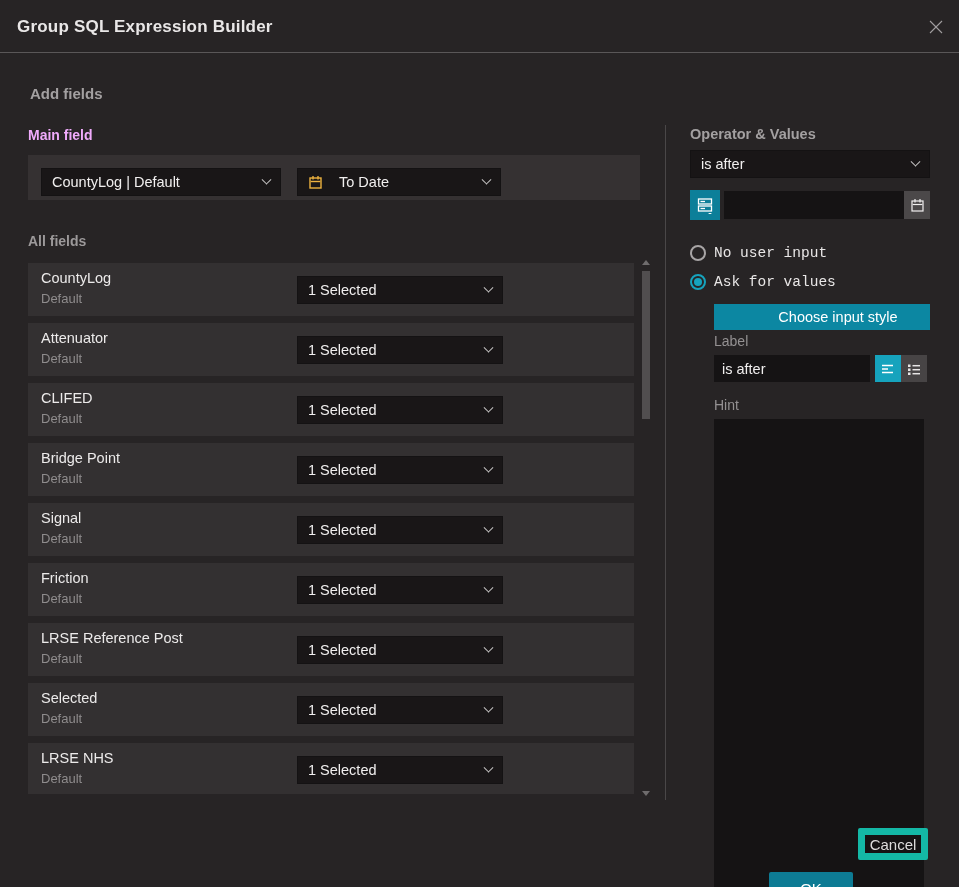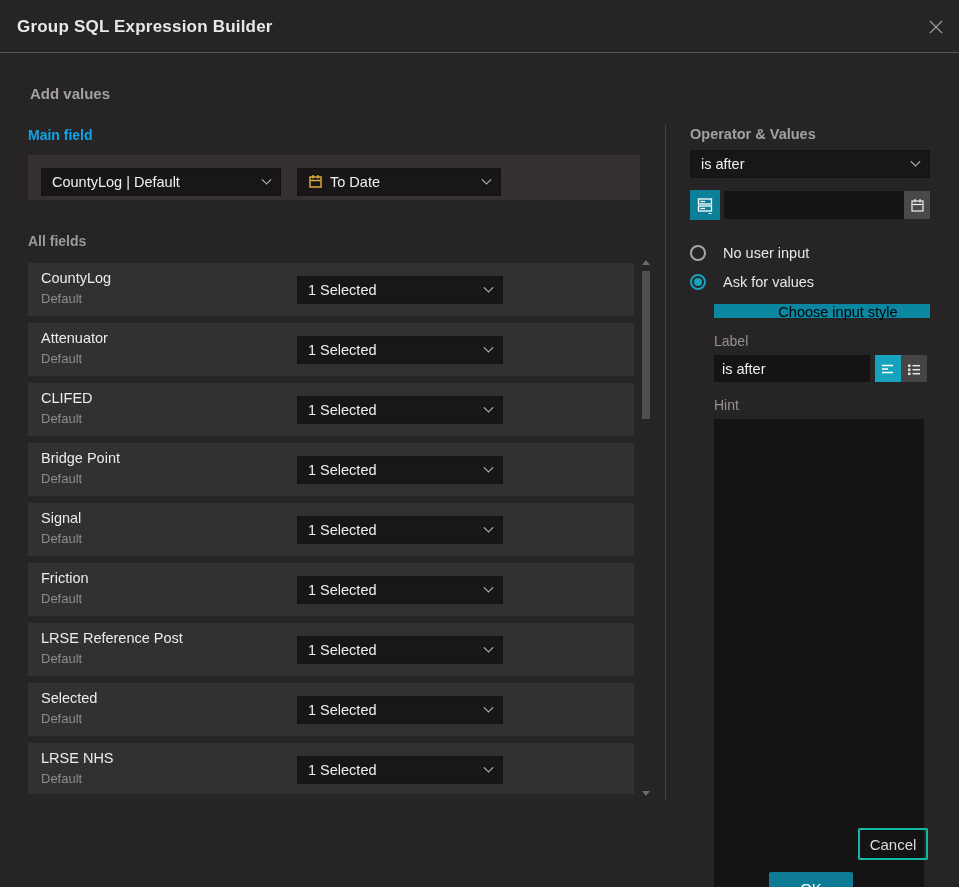--- a/index.html
+++ b/index.html
@@ -11,31 +11,31 @@
     overflow:hidden;
     color:#eceaea;
   }
   
   .titlebar { position:absolute; top:0; left:0; width:959px; height:53px; border-bottom:1px solid #5a5758; }
   .title { position:absolute; left:17px; top:0; line-height:53px; font-size:17px; font-weight:700; color:#e9e7e7; letter-spacing:.2px; }
   .close-btn { position:absolute; right:12px; top:16px; width:22px; height:22px; cursor:pointer; display:flex; align-items:center; justify-content:center; }
 
   
   .h-add  { position:absolute; left:30px; top:85px;  font-size:15px; font-weight:700; color:#a3a0a1; }
-  .h-main { position:absolute; left:28px; top:127px; font-size:14px; font-weight:700; color:#0ea5e9; }
+  .h-main { position:absolute; left:28px; top:127px; font-size:14px; font-weight:700; color:#f0abfc; }
   .h-all  { position:absolute; left:28px; top:233px; font-size:14px; font-weight:700; color:#9c999a; }
 
   
   .select {
     background:#191617; height:28px; display:flex; align-items:center;
     justify-content:space-between; padding:0 10px; color:#f1efef; font-size:14.5px;
     cursor:pointer; border:1px solid #141213;
   }
   .chev { width:7px; height:7px; border-right:1.5px solid #c9c7c7; border-bottom:1.5px solid #c9c7c7; transform:rotate(45deg) translate(-2px,-2px); flex:0 0 auto; }
-  .txt-with-icon { display:flex; align-items:flex-start; gap:7px; overflow:hidden; white-space:nowrap; }
+  .txt-with-icon { display:flex; align-items:center; gap:16px; overflow:hidden; white-space:nowrap; }
   input.dark {
     background:#151314; border:none; outline:none; color:#f0eeee;
     font-family:"Liberation Sans", sans-serif; font-size:14.5px; padding:0 8px; height:100%;
   }
 
   
   .main-panel { position:absolute; left:28px; top:155px; width:612px; height:45px; background:#353132; }
   .mf-select1 { position:absolute; left:13px; top:13px; width:240px; }
   .mf-select2 { position:absolute; left:269px; top:13px; width:204px; }
 
@@ -57,54 +57,54 @@
   .v-divider { position:absolute; left:665px; top:125px; width:1px; height:675px; background:#4a4748; }
 
   
   .h-op { position:absolute; left:690px; top:126px; font-size:14.5px; font-weight:700; color:#a3a0a1; }
   .op-select { position:absolute; left:690px; top:150px; width:240px; }
   .valtype-btn { position:absolute; left:690px; top:190px; width:30px; height:30px; background:#0c7f99; display:flex; align-items:center; justify-content:center; cursor:pointer; }
   .value-group { position:absolute; left:724px; top:191px; width:206px; height:28px; display:flex; }
   .value-group input { flex:1; min-width:0; }
   .cal-btn { width:26px; height:28px; background:#4b4849; display:flex; align-items:center; justify-content:center; cursor:pointer; flex:0 0 auto; }
 
-  .radio-row { position:absolute; left:690px; display:flex; align-items:flex-start; gap:17px; cursor:pointer; }
+  .radio-row { position:absolute; left:690px; display:flex; align-items:flex-start; gap:8px; cursor:pointer;font-family:Liberation Mono, monospace; }
   .radio-circle { width:16px; height:16px; border-radius:50%; border:2px solid #a8a5a6; flex:0 0 auto; }
   .radio-circle.on { border-color:#16a3bd; display:flex; align-items:center; justify-content:center; }
   .radio-circle.on::after { content:""; width:8px; height:8px; border-radius:50%; background:#16a3bd; }
   .radio-label { font-size:14.5px; color:#e9e7e7; }
 
-  .choose-btn { position:absolute; left:714px; top:304px; width:216px; height:14px; background:#0c87a2; border:none; color:#000000; font-family:"Liberation Sans", sans-serif; font-size:14.5px; cursor:pointer;padding-left:32px; }
+  .choose-btn { position:absolute; left:714px; top:304px; width:216px; height:26px; background:#0c87a2; border:none; color:#ffffff; font-family:"Liberation Sans", sans-serif; font-size:14.5px; cursor:pointer;padding-left:32px; }
   .lbl { position:absolute; left:714px; font-size:14px; color:#949192; }
   .label-row { position:absolute; left:714px; top:355px; height:27px; display:flex; align-items:stretch; }
   .label-row input { width:156px; height:27px; }
   .label-row .gap { width:5px; }
   .style-btn { width:26px; height:27px; display:flex; align-items:center; justify-content:center; cursor:pointer; }
   .style-btn.active { background:#16a3bd; }
   .style-btn.idle { background:#474445; }
   .hint-input { position:absolute; left:714px; top:419px; width:210px; height:27px; }
 
   
   .ok-btn { position:absolute; left:769px; top:828px; width:84px; height:32px; background:#0d7b94; border:none; border-radius:2px; color:#fff; font-family:"Liberation Sans", sans-serif; font-size:15px; cursor:pointer;margin-top:44px; }
-  .cancel-btn { position:absolute; left:858px; top:828px; width:70px; height:32px; background:transparent; border:2px solid #14b8a6; border-radius:2px; color:#dedcdc; font-family:"Liberation Sans", sans-serif; font-size:15px; cursor:pointer; }
+  .cancel-btn { position:absolute; left:858px; top:828px; width:70px; height:32px; background:transparent; border:7px solid #14b8a6; border-radius:2px; color:#dedcdc; font-family:"Liberation Sans", sans-serif; font-size:15px; cursor:pointer; }
 </style>
 </head>
 <body>
 
 <div class="titlebar">
   <div class="title">Group SQL Expression Builder</div>
   <div class="close-btn">
     <svg width="18" height="18" viewBox="0 0 18 18">
       <line x1="3" y1="3" x2="15" y2="15" stroke="#a19e9f" stroke-width="1.1"></line>
       <line x1="15" y1="3" x2="3" y2="15" stroke="#a19e9f" stroke-width="1.1"></line>
     </svg>
   </div>
 </div>
 
-<div class="h-add">Add values</div>
+<div class="h-add">Add fields</div>
 <div class="h-main">Main field</div>
 
 <div class="main-panel">
   <div class="select mf-select1">
     <span>CountyLog | Default</span>
     <span class="chev"></span>
   </div>
   <div class="select mf-select2">
     <span class="txt-with-icon">
       <svg width="15" height="15" viewBox="0 0 15 15">

